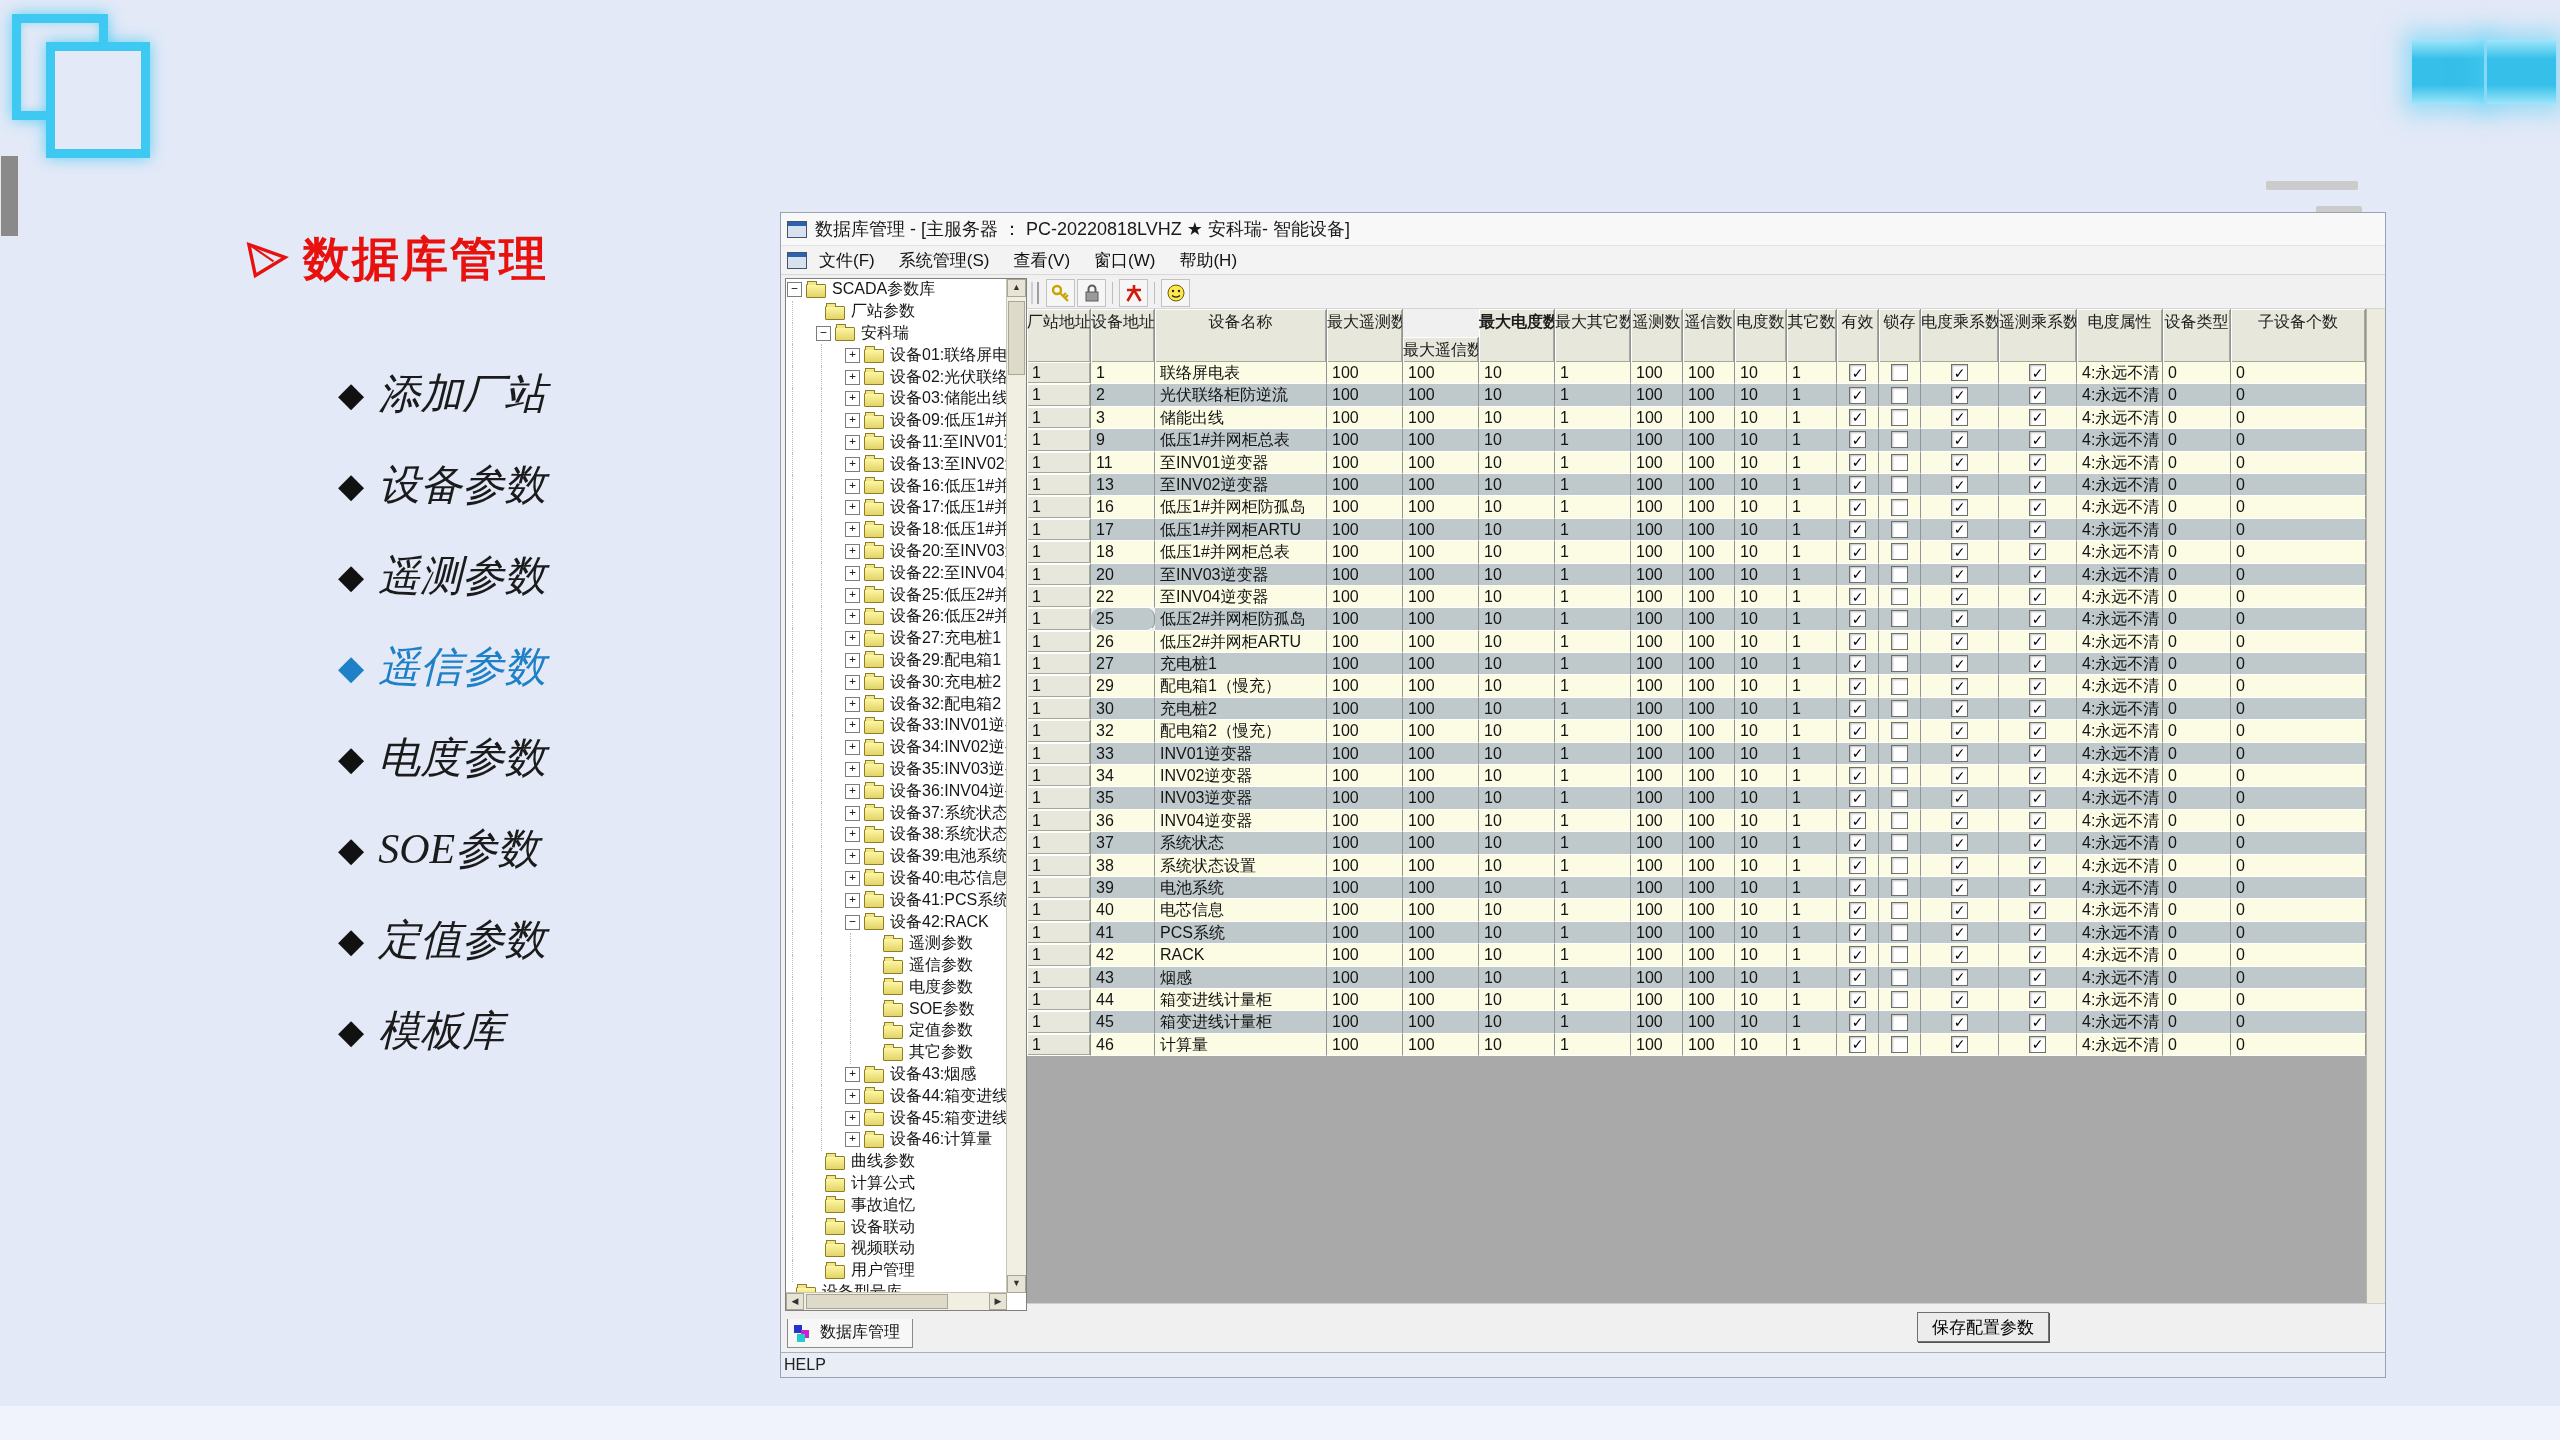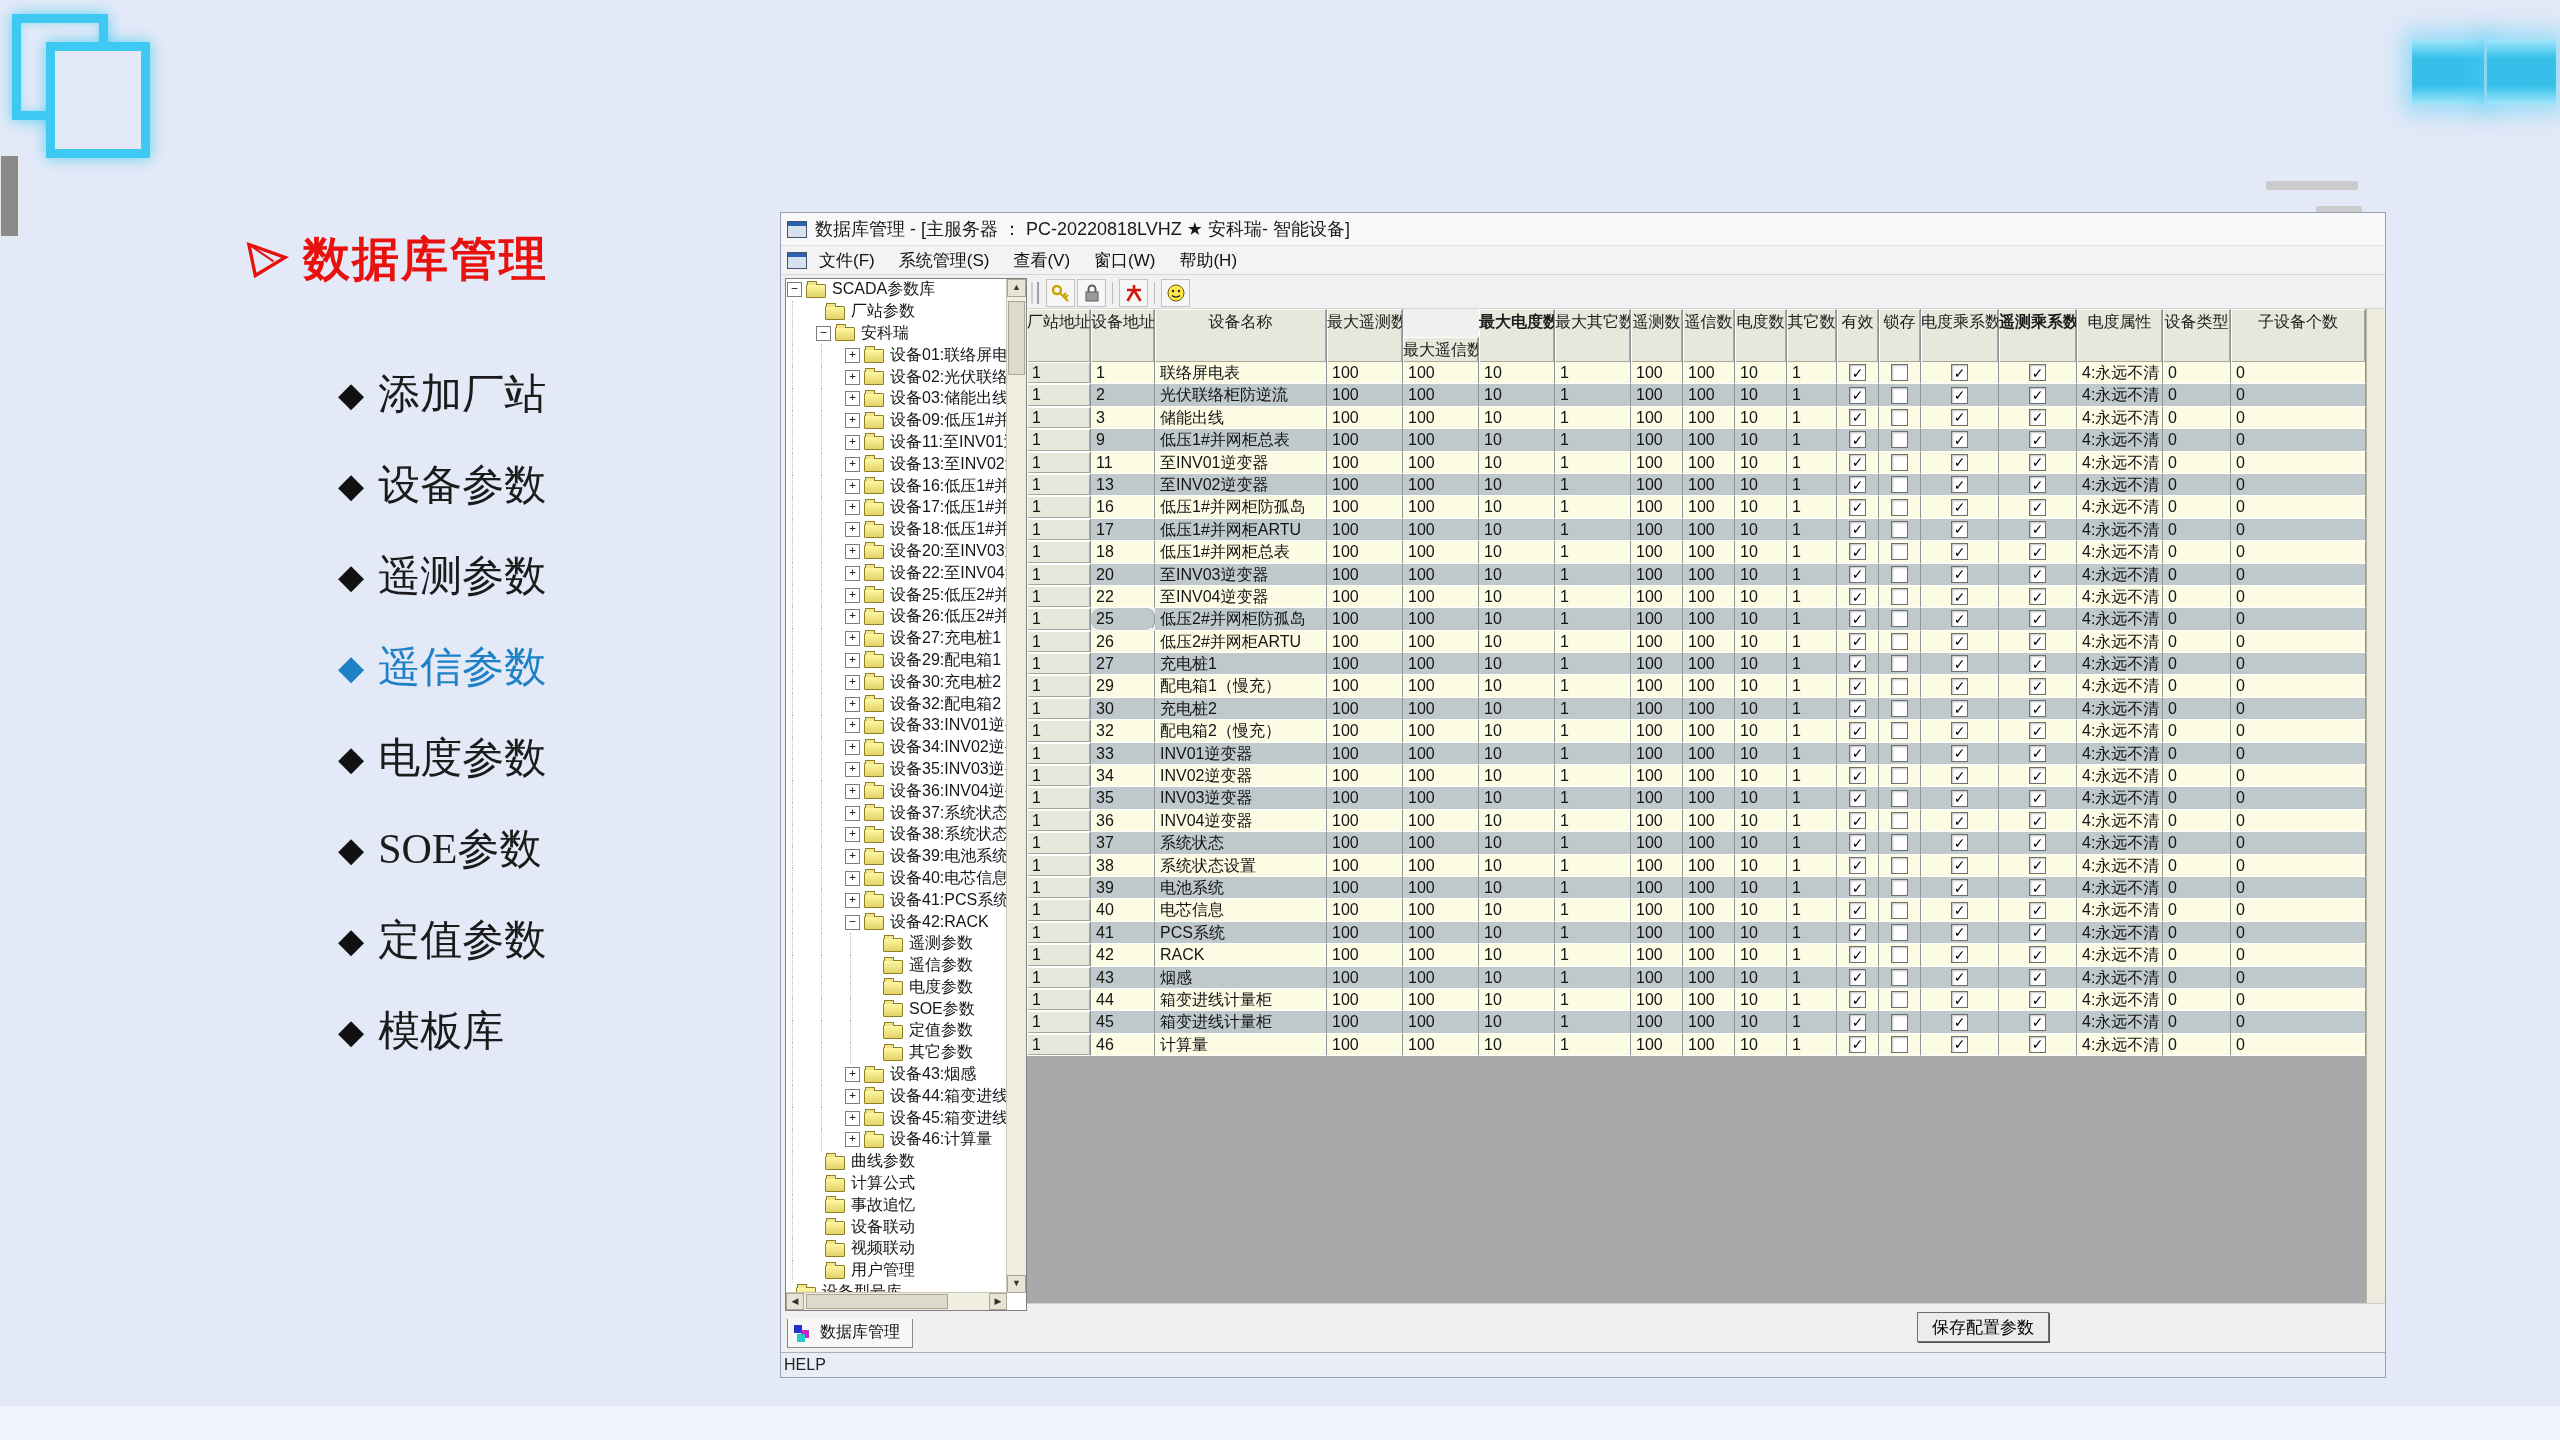--- a/index.html
+++ b/index.html
@@ -22,21 +22,21 @@
   .artifact2{left:2316px;top:206px;width:46px;height:8px;}
   
   .slide-title{position:absolute;left:275px;top:52px;font-size:52px;font-weight:800;color:#0b0b0b;
          letter-spacing:3px;text-shadow:2px 2px 2px rgba(0,0,0,.25);}
   .section-row{position:absolute;left:245px;top:228px;display:flex;align-items:center;}
   .section-arrow{width:44px;height:44px;margin-right:14px;}
   .section-label{font-size:47px;font-weight:800;color:#E8110D;letter-spacing:2px;}
   .bullets{position:absolute;left:338px;top:348px;}
   .bullet-row{height:91px;display:flex;align-items:center;}
   .diamond{font-size:34px;color:#111;margin-right:14px;font-family:"DejaVu Sans",sans-serif;}
-  .bullet-label{font-size:42px;color:#1b1b1b;font-family:"Liberation Serif","DejaVu Serif",serif;}
+  .bullet-label{font-size:42px;color:#1b1b1b;font-family:"Liberation Serif","DejaVu Serif",serif;font-style:italic;}
   .bullet-row.active .diamond,.bullet-row.active .bullet-label{color:#1E80C6;}
   
   .app{position:absolute;left:780px;top:212px;width:1606px;height:1166px;background:#F0F0F0;
        border:1px solid #98a2b4;display:flex;flex-direction:column;box-sizing:border-box;}
   .titlebar{height:32px;background:#f8f8f8;display:flex;align-items:center;padding:0 6px;
        border-bottom:1px solid #e2e2e2;flex:0 0 auto;}
   .titlebar .t-text{font-size:18px;color:#1a1a1a;margin-left:8px;white-space:nowrap;}
   .win-ico{width:18px;height:15px;background:#d7e2ee;border:1px solid #44536b;position:relative;flex:0 0 auto;}
   .win-ico::before{content:"";position:absolute;left:0;top:0;right:0;height:4px;background:#2b62b0;}
   .menubar{height:28px;background:#f3f3f3;display:flex;align-items:center;padding:0 6px;
@@ -566,21 +566,21 @@
                 <div class="th" style="flex: 0 0 76px; margin-top: 28px;">最大遥信数</div>
                 <div class="th" style="flex: 0 0 76px; font-weight: bold;">最大电度数</div>
                 <div class="th" style="flex: 0 0 76px;">最大其它数</div>
                 <div class="th" style="flex: 0 0 52px;">遥测数</div>
                 <div class="th" style="flex: 0 0 52px;">遥信数</div>
                 <div class="th" style="flex: 0 0 52px;">电度数</div>
                 <div class="th" style="flex: 0 0 50px;">其它数</div>
                 <div class="th" style="flex: 0 0 42px;">有效</div>
                 <div class="th" style="flex: 0 0 42px;">锁存</div>
                 <div class="th" style="flex: 0 0 78px;">电度乘系数</div>
-                <div class="th" style="flex: 0 0 78px; font-weight: bold;">遥测乘系数</div>
+                <div class="th" style="flex: 0 0 78px;">遥测乘系数</div>
                 <div class="th" style="flex: 0 0 86px;">电度属性</div>
                 <div class="th" style="flex: 0 0 68px;">设备类型</div>
                 <div class="th" style="flex: 1 1 0%;">子设备个数</div>
               </div>
             <div id="tbody" style="display:flex;flex-direction:column;">
                 <div class="t-row odd">
                   <div class="t-cell fixedc" style="flex: 0 0 64px;">1</div>
                   <div class="t-cell" style="flex: 0 0 64px;">1</div>
                   <div class="t-cell" style="flex: 0 0 172px;">联络屏电表</div>
                   <div class="t-cell" style="flex: 0 0 76px;">100</div>

